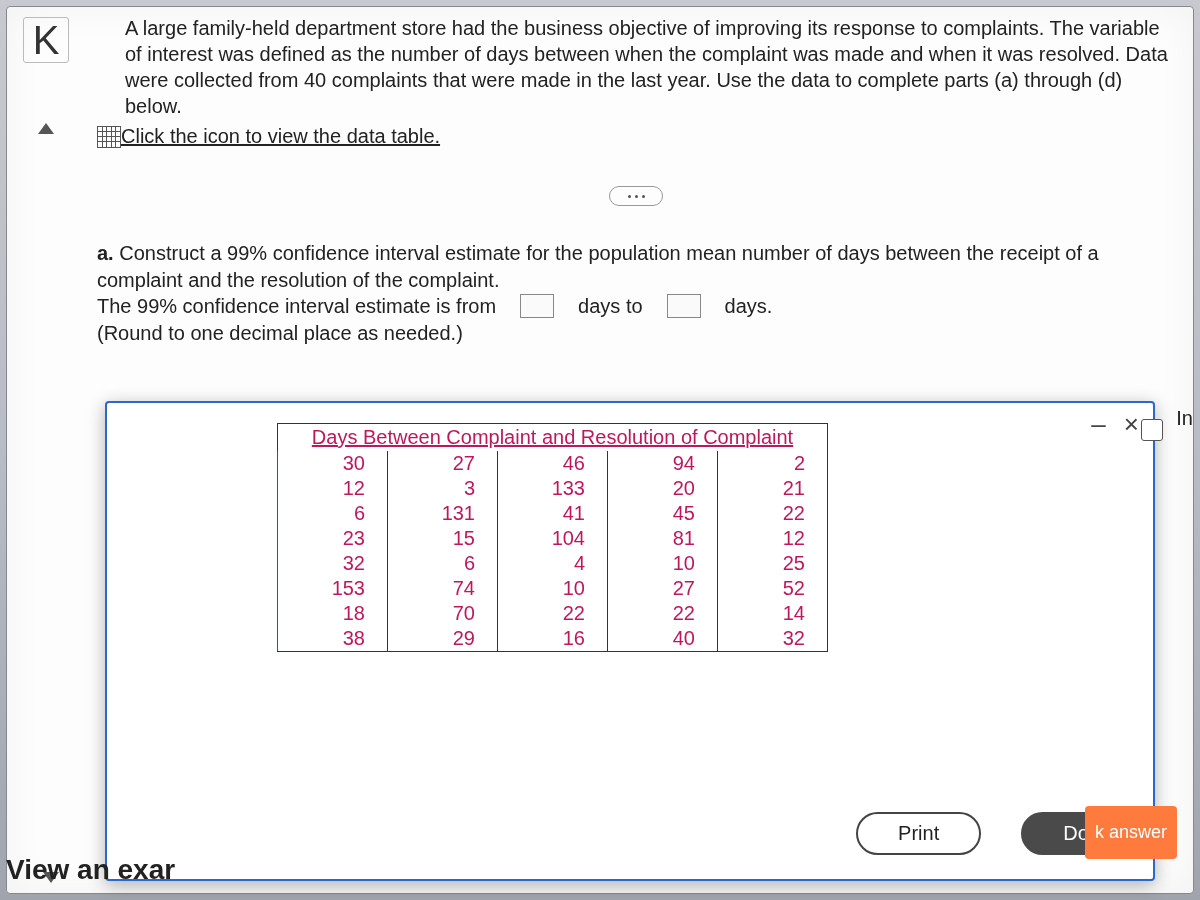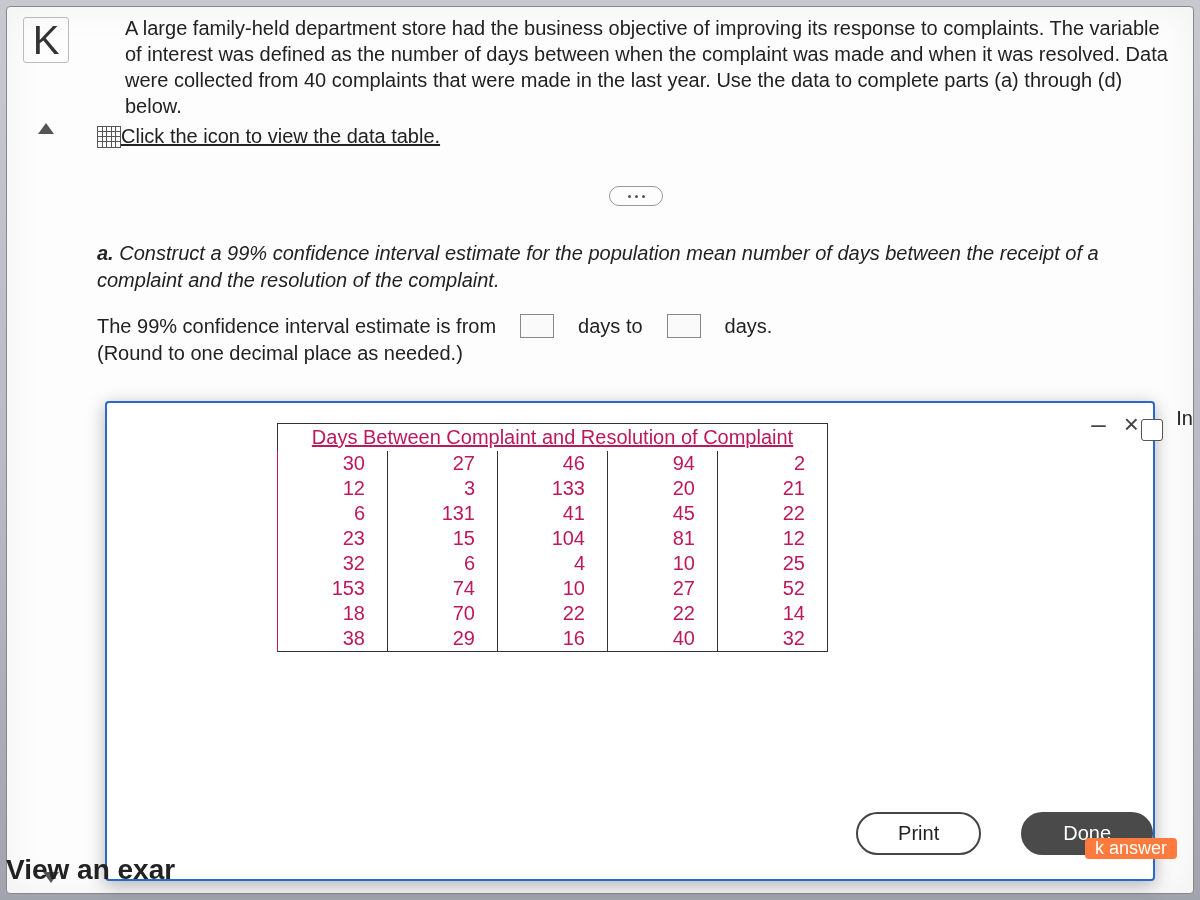--- a/index.html
+++ b/index.html
@@ -68,21 +68,21 @@
   .data-link {
     color:#222;font-size:20px;text-decoration:underline;cursor:pointer;
   }
   .dots {
     width:54px;height:20px;border:1.5px solid #999;border-radius:12px;
     display:flex;align-items:center;justify-content:center;gap:4px;
     margin:0 auto 34px auto;
   }
   .dots i{width:3px;height:3px;background:#555;border-radius:50%;}
   .part-a {
-    font-size:20px;line-height:1.35;color:#222;margin-bottom:20px;font-style:italic;
+    font-size:20px;line-height:1.35;color:#222;
   }
   .part-a b{font-weight:700;}
   .ci-line {
     font-size:20px;color:#222;display:flex;align-items:center;flex-wrap:wrap;gap:24px;
     margin-bottom:4px;
   }
   .ci-line input {
     width:34px;height:24px;border:1px solid #888;background:#fafafa;font-size:16px;text-align:center;
   }
   .round-note {font-size:20px;color:#222;margin-bottom:18px;}
@@ -137,21 +137,21 @@
     display:flex;justify-content:flex-end;gap:40px;
   }
   .btn {
     padding:8px 40px;border-radius:24px;font-size:20px;cursor:pointer;
   }
   .btn-print {background:#fff;border:2px solid #444;color:#222;}
   .btn-done {background:#4a4a4a;border:2px solid #4a4a4a;color:#fff;}
   .answer-tag {
     position:absolute;bottom:34px;right:16px;
     background:#ff7a3d;color:#fff;border-radius:4px;
-    padding:0 10px;font-size:18px;
+    padding:16px 10px;font-size:18px;
   }
   .view-ex {
     position:absolute;bottom:14px;left:6px;
     font-size:28px;font-weight:700;color:#222;
   }
   .in-frag {
     position:absolute;top:400px;right:0;font-size:20px;color:#222;
   }
 </style>
 </head>

